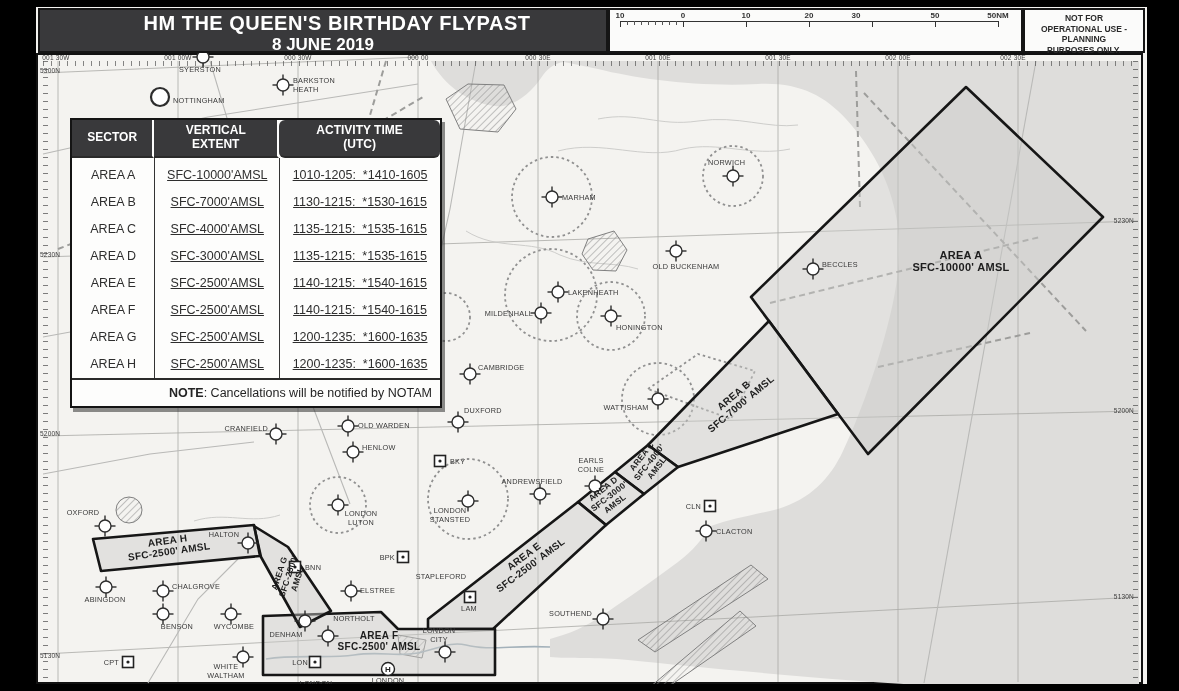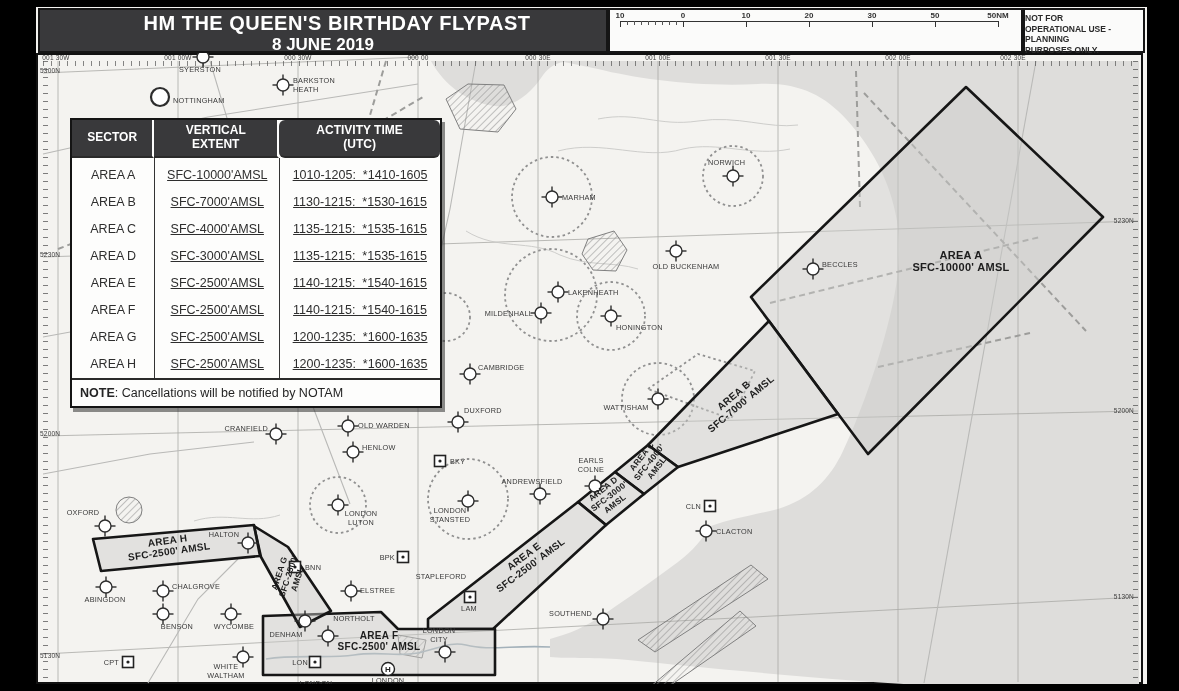--- a/index.html
+++ b/index.html
@@ -12,39 +12,39 @@
   .title-box .l1{font-size:20px;font-weight:bold;letter-spacing:.5px;margin-top:2px;padding-left:28px;}
   .title-box .l2{font-size:17px;font-weight:bold;}
   .scale-box{left:572px;width:415px;}
   .scale-area{position:relative;width:100%;height:100%;}
   .stick-label{position:absolute;top:1px;width:32px;text-align:center;font-size:8px;color:#333;font-weight:bold;}
   .stick{position:absolute;top:11px;height:6px;border-left:1px solid #333;}
   .sbase{position:absolute;top:11px;left:10px;width:378px;border-top:1px solid #333;}
   .sfine{position:absolute;top:11px;left:10px;width:63px;height:4px;
          background:repeating-linear-gradient(90deg,#555 0 1px,transparent 1px 7px);}
   .snote{position:absolute;top:20px;left:0;width:100%;text-align:center;font-size:7.5px;color:#3c3c3c;line-height:1.25;}
-  .disclaimer-box{left:987px;width:122px;color:#2a2a2a;font-size:8.5px;font-weight:bold;
+  .disclaimer-box{left:987px;width:122px;color:#2a2a2a;font-size:8.5px;font-weight:bold;text-align:center;
                   white-space:pre-line;line-height:1.25;padding-top:3px;}
   
   #chart{position:absolute;left:0;top:46px;}
   .edge{font-size:6.5px;fill:#3c3c3c;letter-spacing:.2px;}
   .plabel{font-size:7.3px;fill:#383838;letter-spacing:.25px;}
   .alabel{font-weight:bold;fill:#1d1d1d;letter-spacing:.3px;}
   
   .tbl-wrap{position:absolute;left:34px;top:111px;width:368px;background:#fdfdfc;
             border:2px solid #141414;box-shadow:3px 4px 0 rgba(50,50,50,.55);}
   table{border-collapse:separate;border-spacing:0;width:100%;}
   th{background:#39393b;color:#fff;font-size:12px;white-space:pre-line;padding:4px 2px;line-height:1.15;
      border-bottom:2px solid #2a2a2a;}
   th:nth-child(1),th:nth-child(2){border-right:2px solid #fdfdfc;}
   td{font-size:12.5px;color:#2e2e2e;text-align:center;height:27px;white-space:pre;padding:0 3px;}
   td:nth-child(2),td:nth-child(3){border-left:1.5px solid #333;text-decoration:underline;}
   tr:first-child td{padding-top:4px;}
   th:nth-child(1){width:76px;}th:nth-child(2){width:118px;}th:nth-child(3){width:156px;border-radius:6px;}
-  .note-row{border-top:2px solid #2a2a2a;font-size:12.5px;color:#242424;padding:6px 8px;}
+  .note-row{border-top:2px solid #2a2a2a;font-size:12.5px;color:#242424;padding:6px 8px;text-align:right;}
   .note-row .b{font-weight:bold;}
 </style>
 </head>
 <body>
 
 <div class="content">
 
   <div class="hbox title-box">
     <div class="l1">HM THE QUEEN'S BIRTHDAY FLYPAST</div>
     <div class="l2">8 JUNE 2019</div>
@@ -55,21 +55,21 @@
       <div class="sbase"></div>
       <div class="sfine"></div>
     <span class="stick-label" style="left: -6px;">10</span>
         <div class="stick" style="left: 10px;"></div>
         <span class="stick-label" style="left: 57px;">0</span>
         <div class="stick" style="left: 73px;"></div>
         <span class="stick-label" style="left: 120px;">10</span>
         <div class="stick" style="left: 136px;"></div>
         <span class="stick-label" style="left: 183px;">20</span>
         <div class="stick" style="left: 199px;"></div>
-        <span class="stick-label" style="left: 246px;">30</span>
+        <span class="stick-label" style="left: 230px;">30</span>
         <div class="stick" style="left: 262px;"></div>
         <span class="stick-label" style="left: 309px;">50</span>
         <div class="stick" style="left: 325px;"></div>
         <span class="stick-label" style="left: 372px;">50NM</span>
         <div class="stick" style="left: 388px;"></div>
       </div>
   </div>
 
   <div class="hbox disclaimer-box">NOT FOR
 OPERATIONAL USE -

